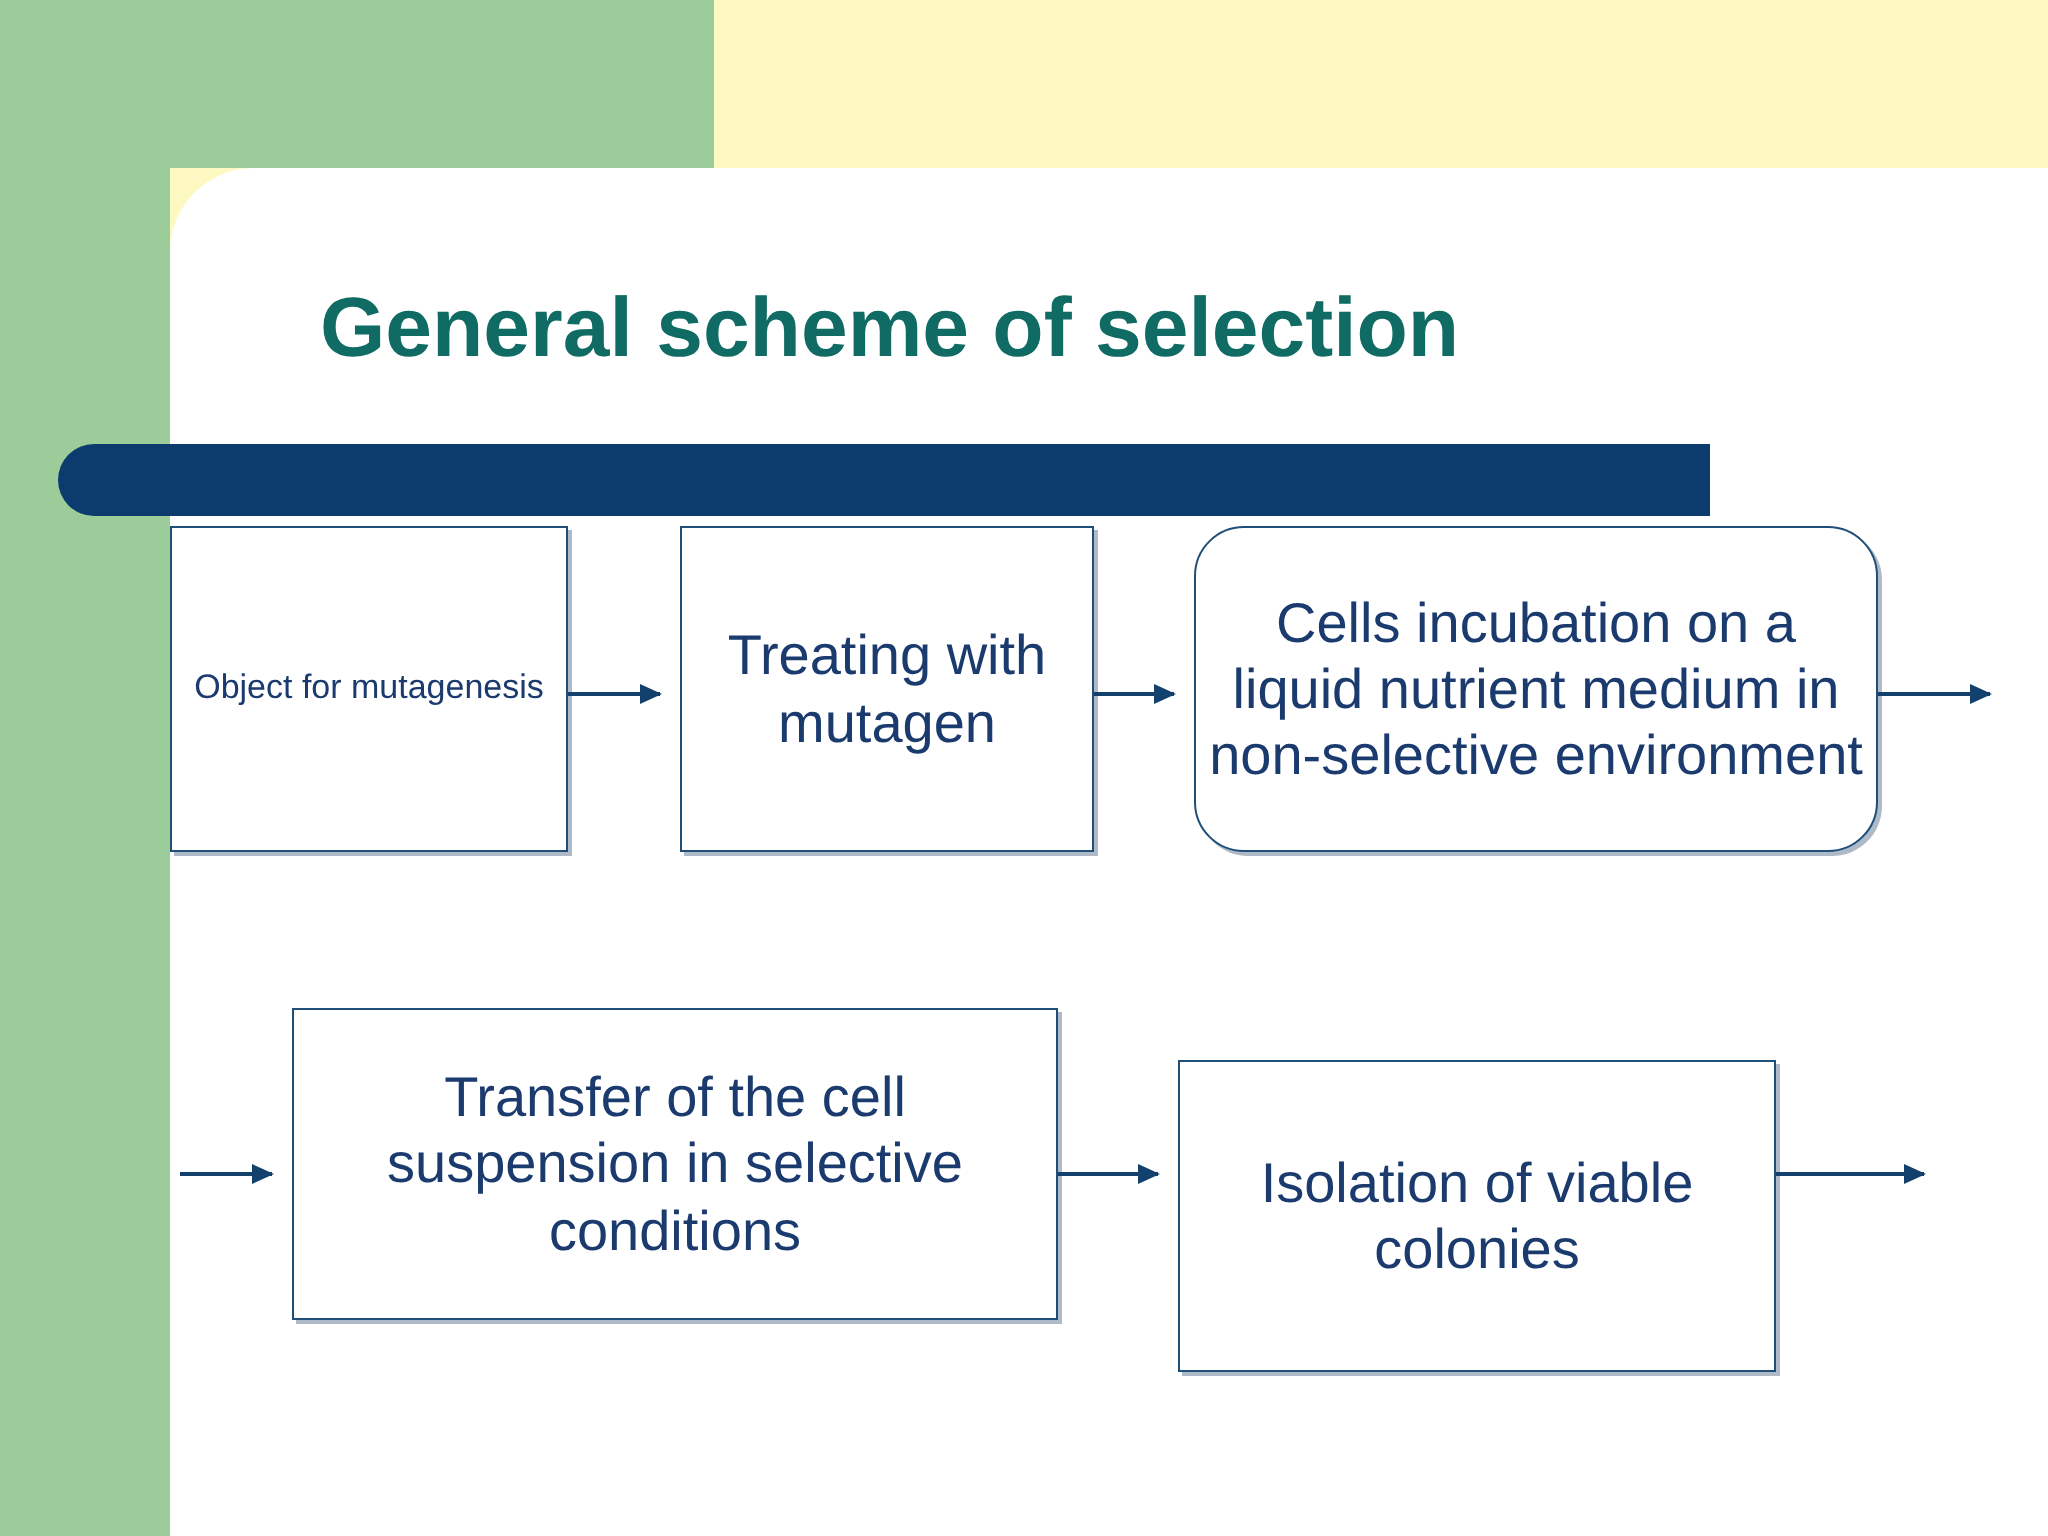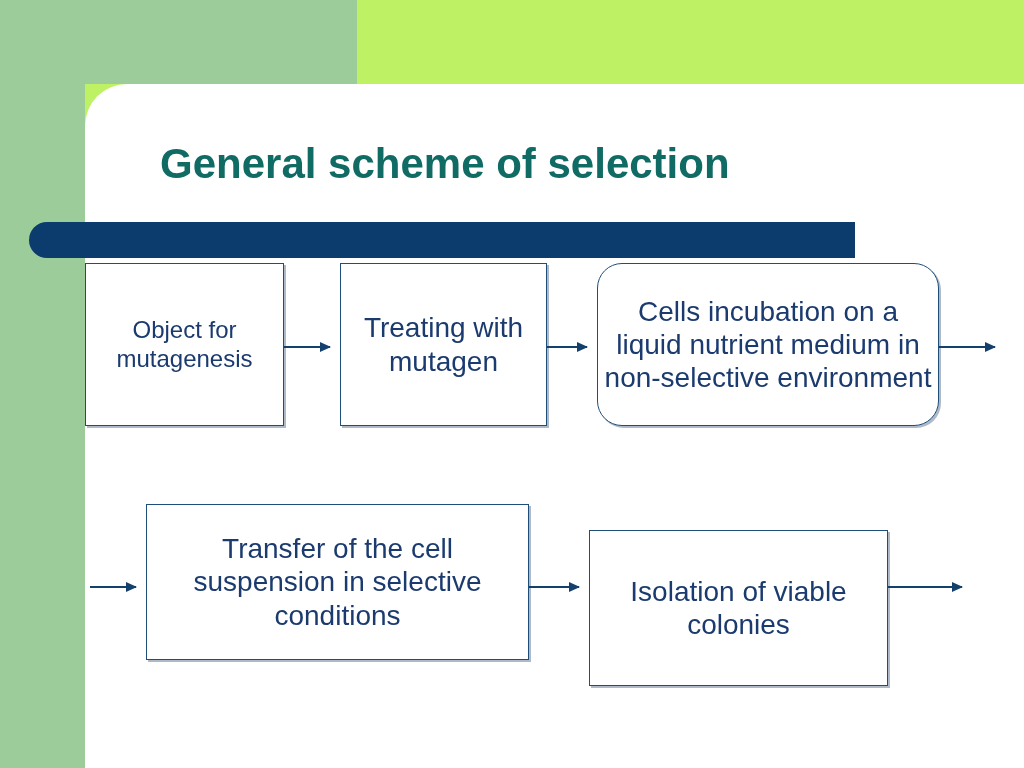--- a/index.html
+++ b/index.html
@@ -8,21 +8,21 @@
     background: #ffffff;
   }
   body {
     font-family: "Liberation Sans", sans-serif;
   }
   #slide {
     position: relative;
     width: 1024px;
     height: 768px;
     overflow: hidden;
-    background: #bef264;
+    background: #fef9c3;
   }
 
   
   .green-sidebar {
     position: absolute;
     left: 0;
     top: 0;
     width: 85px;
     height: 768px;
     background: #9bcc9a;
@@ -80,21 +80,21 @@
     text-align: center;
     color: #1b3b6f;
     line-height: 1.18;
     padding: 2px 6px;
   }
   .flow-box .box-text {
     display: block;
     width: 100%;
   }
 
-  #box-object     { left: 85px;  top: 263px; width: 199px; height: 163px; font-size: 24px; }
+  #box-object     { left: 85px;  top: 263px; width: 199px; height: 163px; font-size: 17px; }
   #box-treating   { left: 340px; top: 263px; width: 207px; height: 163px; font-size: 28px; }
   #box-incubation { left: 597px; top: 263px; width: 342px; height: 163px; font-size: 28px; border-radius: 25px; }
   #box-transfer   { left: 146px; top: 504px; width: 383px; height: 156px; font-size: 28px; }
   #box-isolation  { left: 589px; top: 508px; width: 299px; height: 156px; font-size: 28px; margin-top: 22px; }
 
   
   .arrow {
     position: absolute;
     height: 2px;
     background: #14406e;

